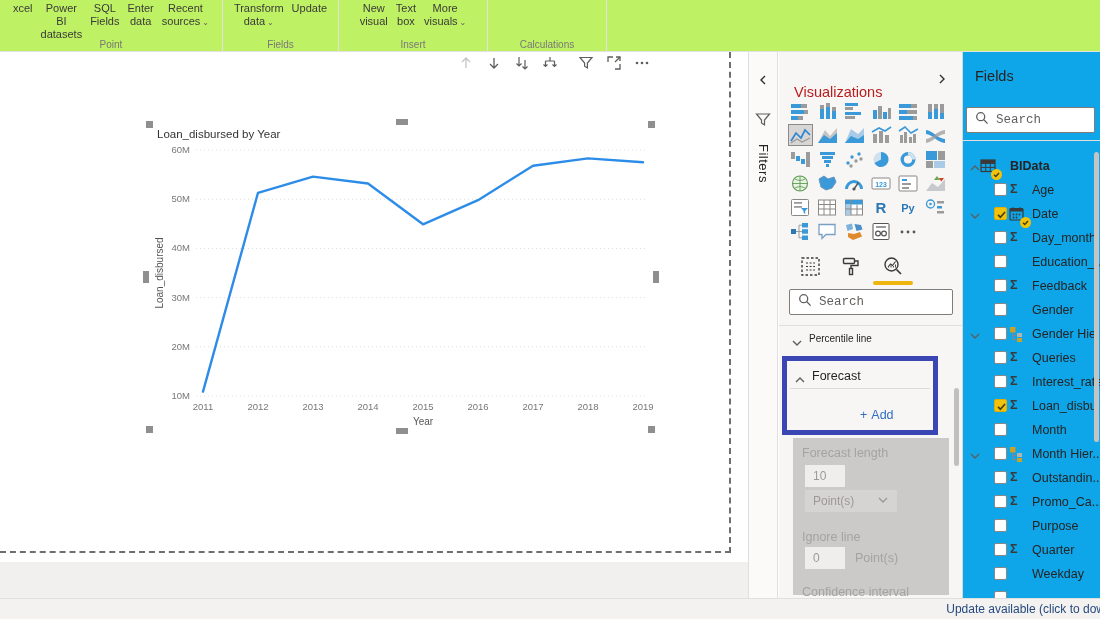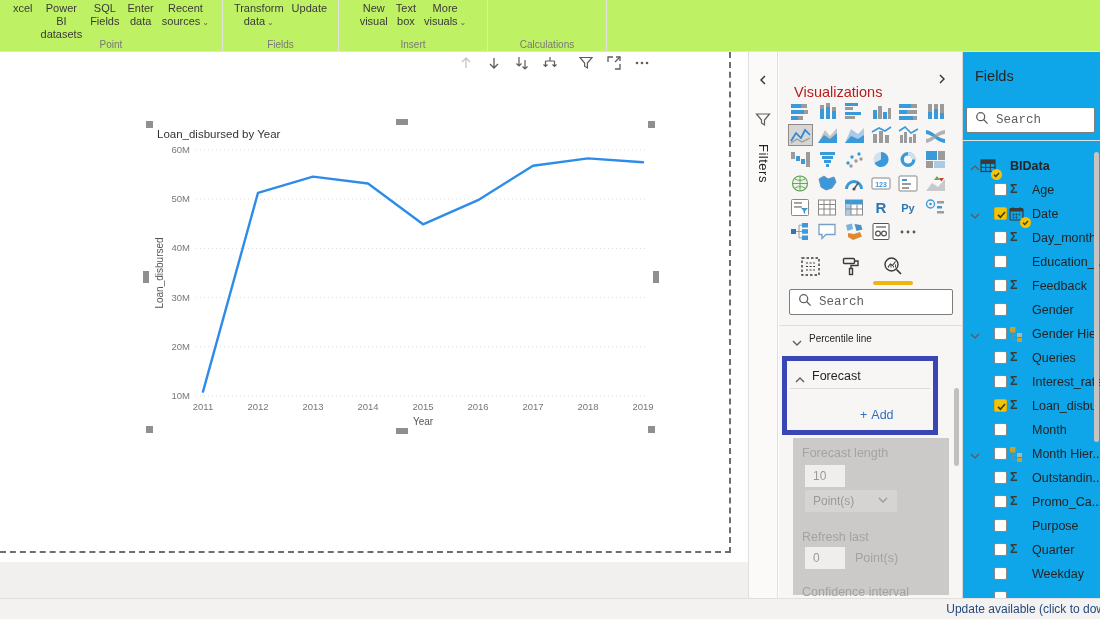--- a/index.html
+++ b/index.html
@@ -538,21 +538,21 @@
     </div>
     <div id="forecast-disabled">
       <span class="dis-label" style="left:9px; top:8px">Forecast length</span>
       <input class="dis-input" style="left: 12px; top: 27px;" readonly="" value="10">
       <div class="dis-drop">
         <span>Point(s)</span>
         <span class="dis-chev"><svg width="12" height="12" viewBox="0 0 12 12" xmlns="http://www.w3.org/2000/svg">
               <path d="M2 4 L6 8 L10 4" stroke="#9c9a97" fill="none" stroke-width="1.4"></path>
             </svg></span>
       </div>
-      <span class="dis-label" style="left:9px; top:92px">Refresh last</span>
+      <span class="dis-label" style="left:9px; top:92px">Ignore line</span>
       <input class="dis-input" style="left: 12px; top: 109px;" readonly="" value="0">
       <span class="dis-label" style="left:62px; top:113px">Point(s)</span>
       <span class="dis-label" style="left:9px; top:147px">Confidence interval</span>
     </div>
     <div id="viz-scroll-thumb"></div>
   </div>
 
   <div id="pane-divider"></div>
 
   <div id="fields-pane">

